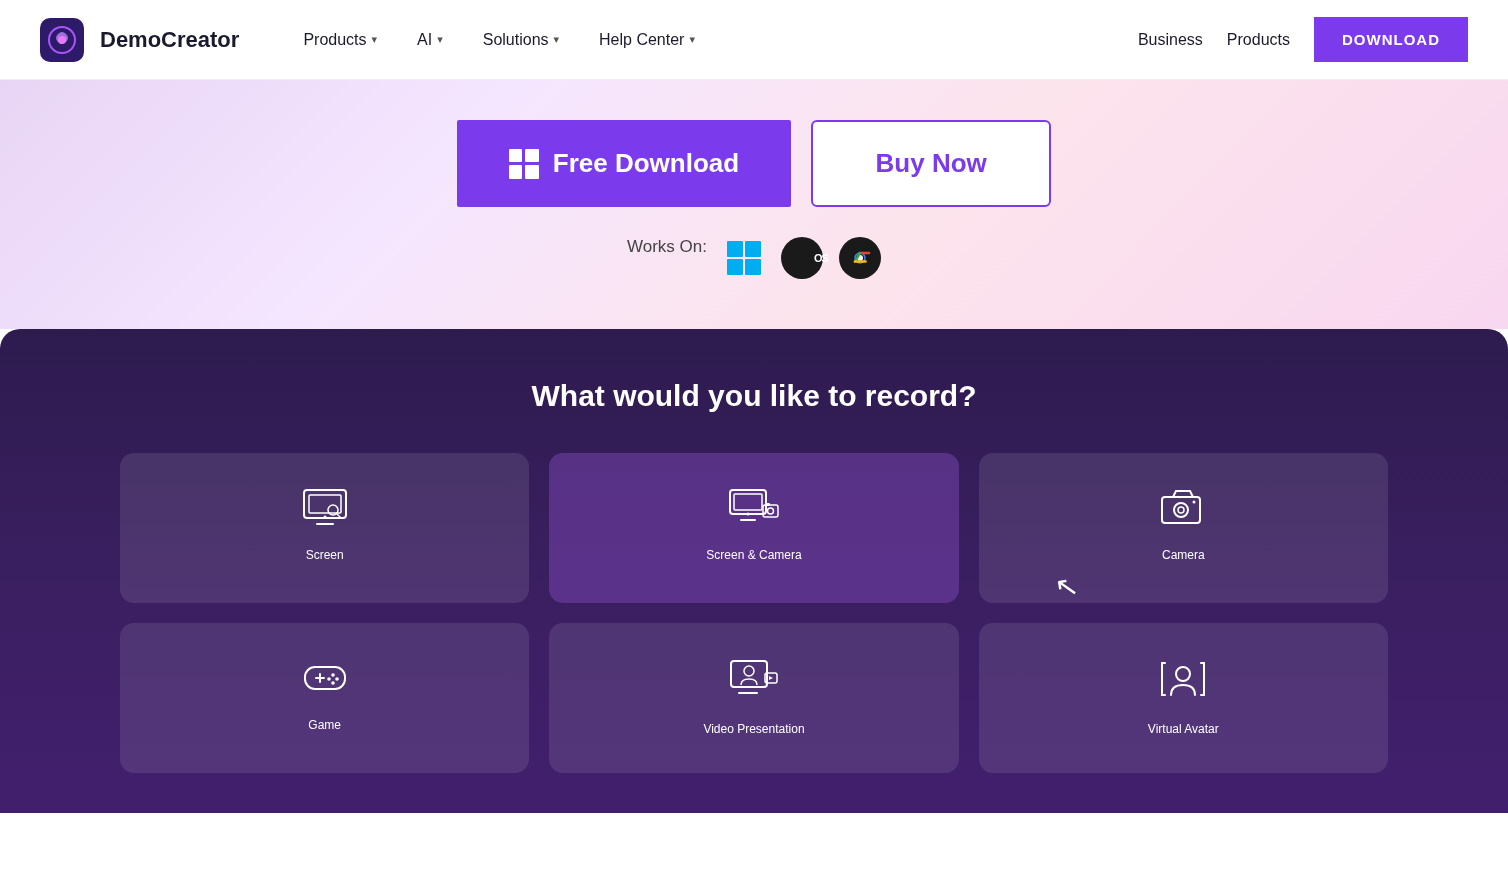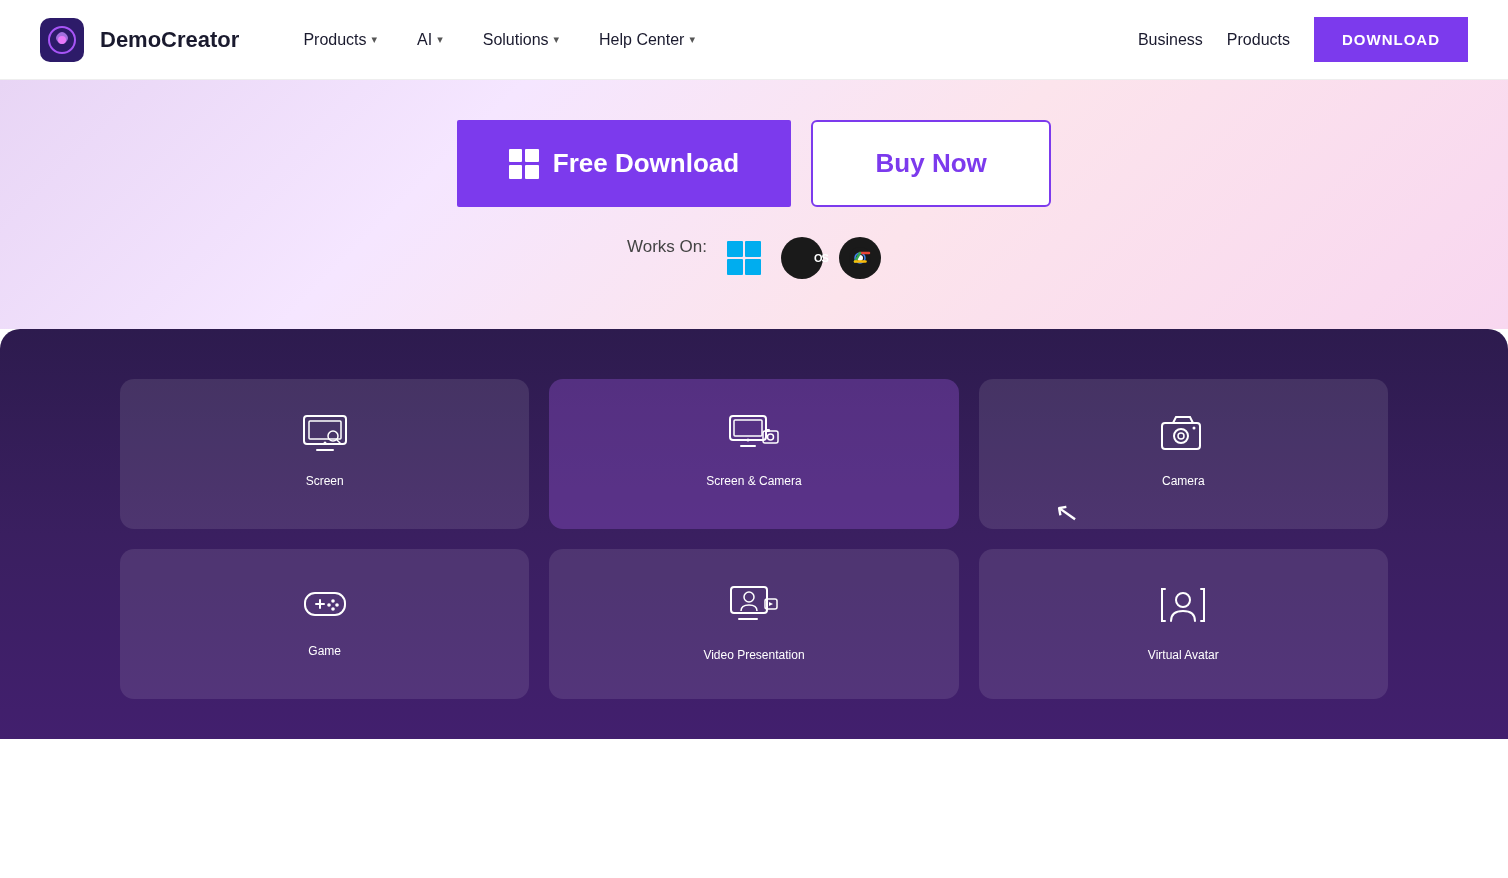--- a/index.html
+++ b/index.html
@@ -283,20 +283,21 @@
         <path d="M12 7 L21 7" stroke="#EA4335" stroke-width="2.5" stroke-linecap="round"></path>
         <path d="M12 7 L7 15.6" stroke="#34A853" stroke-width="2.5" stroke-linecap="round"></path>
         <path d="M17.5 15.6 L7 15.6" stroke="#FBBC05" stroke-width="2.5" stroke-linecap="round"></path>
       </svg>
     </div>
   </div>
 </div>
 
 <div style="background: linear-gradient(180deg, #2d1b4e 0%, #3a1f60 50%, #421f6e 100%); border-radius: 20px 20px 0 0; padding: 50px 120px 40px; position: relative;">
 
+  <div class="record-title">What would you like to record?</div>
 
   <div class="record-grid">
 
     <div class="record-card">
       <div class="record-card-icon">
         <svg width="44" height="36" viewBox="0 0 44 36" fill="none">
           <rect x="1" y="1" width="42" height="28" rx="3" stroke="white" stroke-width="2"></rect>
           <rect x="6" y="6" width="32" height="18" rx="1" stroke="white" stroke-width="1.5"></rect>
           <circle cx="22" cy="28" r="1.5" fill="white"></circle>
           <line x1="14" y1="35" x2="30" y2="35" stroke="white" stroke-width="2" stroke-linecap="round"></line>

